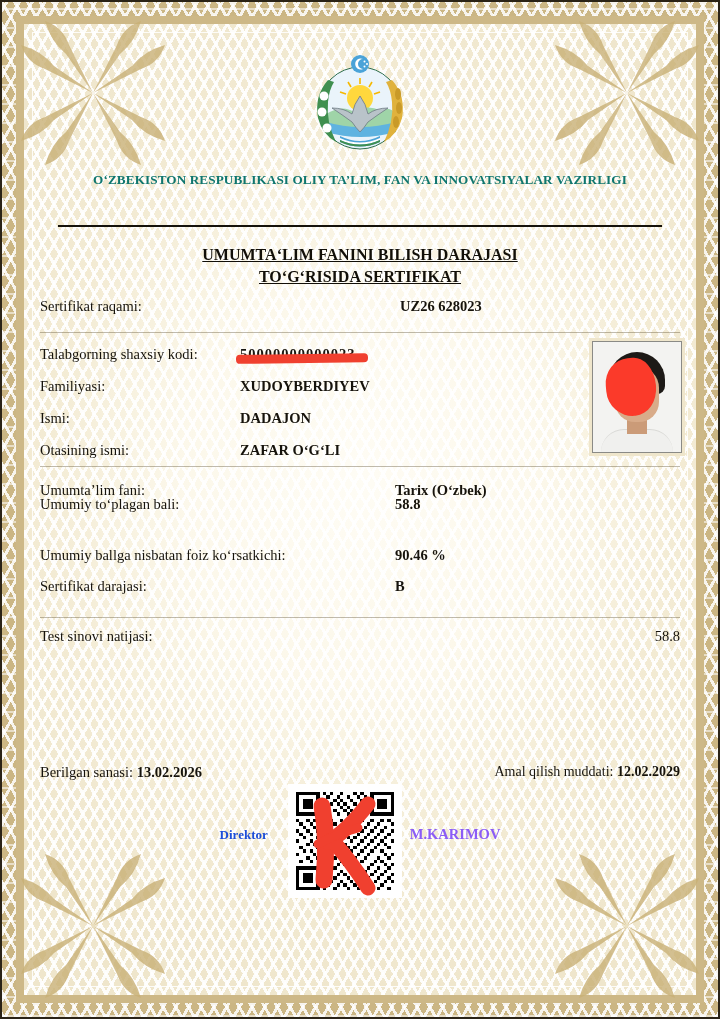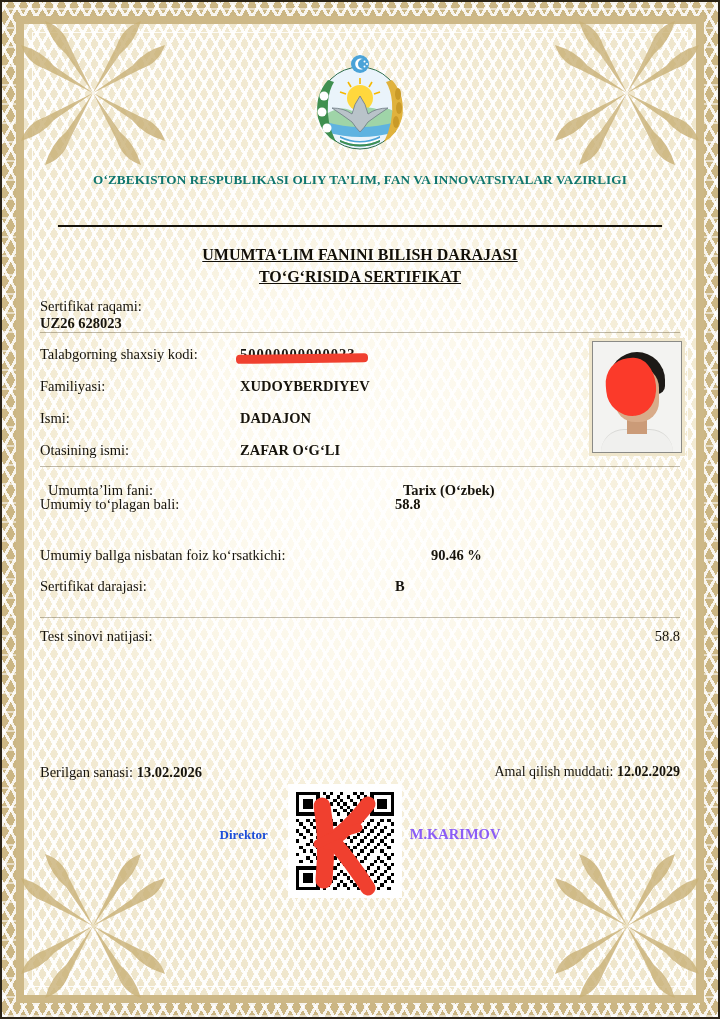--- a/index.html
+++ b/index.html
@@ -145,42 +145,42 @@
     color: #16130c;
   }
   .row .lbl {
     flex: 0 0 auto;
     white-space: nowrap;
   }
   .row .val {
     font-weight: bold;
     white-space: nowrap;
   }
-  .row.cert-no { top: 262px; flex-direction: column; }
+  .row.cert-no { top: 262px; }
   .row.cert-no .lbl { width: 360px; }
 
   .section-div {
     position: absolute;
     left: 4px; right: 4px;
     height: 0;
     border-top: 1px solid rgba(90,76,44,0.38);
   }
   .section-div.one { top: 296px; }
   .section-div.two { top: 430px; }
   .section-div.three { top: 581px; }
 
   .row.p1 { top: 310px; }
   .row.p2 { top: 342px; }
   .row.p3 { top: 374px; }
   .row.p4 { top: 406px; }
   .row.p1 .lbl, .row.p2 .lbl, .row.p3 .lbl, .row.p4 .lbl { width: 200px; }
 
-  .row.r1 { top: 446px; margin-left: 8px; }
+  .row.r1 { top: 446px; }
   .row.r2 { top: 460px; }
-  .row.r3 { top: 511px; gap: 36px; }
+  .row.r3 { top: 511px; }
   .row.r4 { top: 542px; }
   .row.r1 .lbl, .row.r2 .lbl, .row.r3 .lbl, .row.r4 .lbl { width: 355px; }
 
   .row.test { top: 592px; }
   .row.test .lbl { flex: 1 1 auto; }
   .row.test .val { font-weight: normal; }
 
   
   .redacted {
     position: relative;

